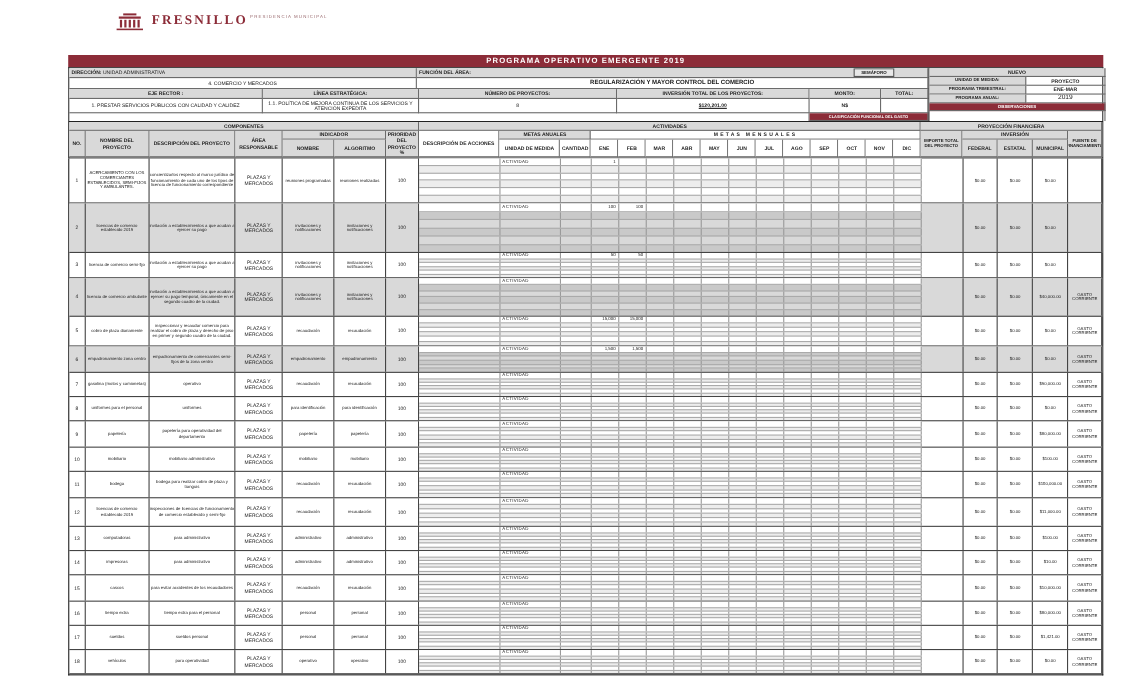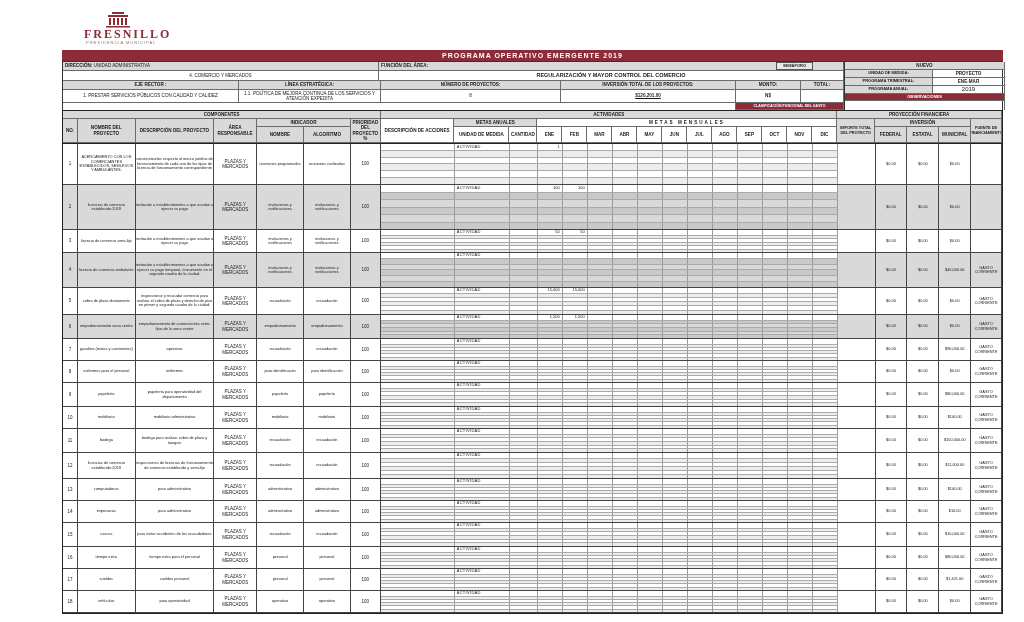--- a/index.html
+++ b/index.html
@@ -1,20 +1,20 @@
 <!DOCTYPE html>
 <html><head>
 <meta charset="utf-8">
 <style>
   html,body{margin:0;padding:0;background:#fff;}
   .page{position:relative;width:1024px;height:622px;background:#fff;overflow:hidden;
         font-family:"Liberation Sans",sans-serif;color:#1a1a1a;}
   .content{position:absolute;left:62px;top:12px;width:941px;}
   
-  .logo{display:flex;flex-direction:column;align-items:flex-start;margin-left:22px;height:36px;}
+  .logo{display:flex;flex-direction:row;align-items:flex-start;margin-left:22px;height:36px;}
   .crest{width:40px;height:16px;margin-left:14px;}
   .logo-name{font-family:"Liberation Serif",serif;font-size:12px;letter-spacing:2px;color:#8c2c38;font-weight:bold;line-height:1;}
   .logo-tag{font-size:4px;color:#9a6a6f;letter-spacing:1px;margin-left:2px;}
   
   .banner{height:11px;background:#8c2c38;display:flex;align-items:center;justify-content:center;margin-top:2px;}
   .banner span{color:#fff;font-size:7px;font-weight:bold;letter-spacing:1px;}
   
   .cell{box-sizing:border-box;border:0.5px solid #6b6b6b;border-width:0 1px 1px 0;display:flex;align-items:center;justify-content:center;text-align:center;overflow:hidden;line-height:1.15;}
   .lab{background:#d9d9d9;font-weight:bold;}
   .left-align{justify-content:flex-start;text-align:left;padding-left:2px;}

